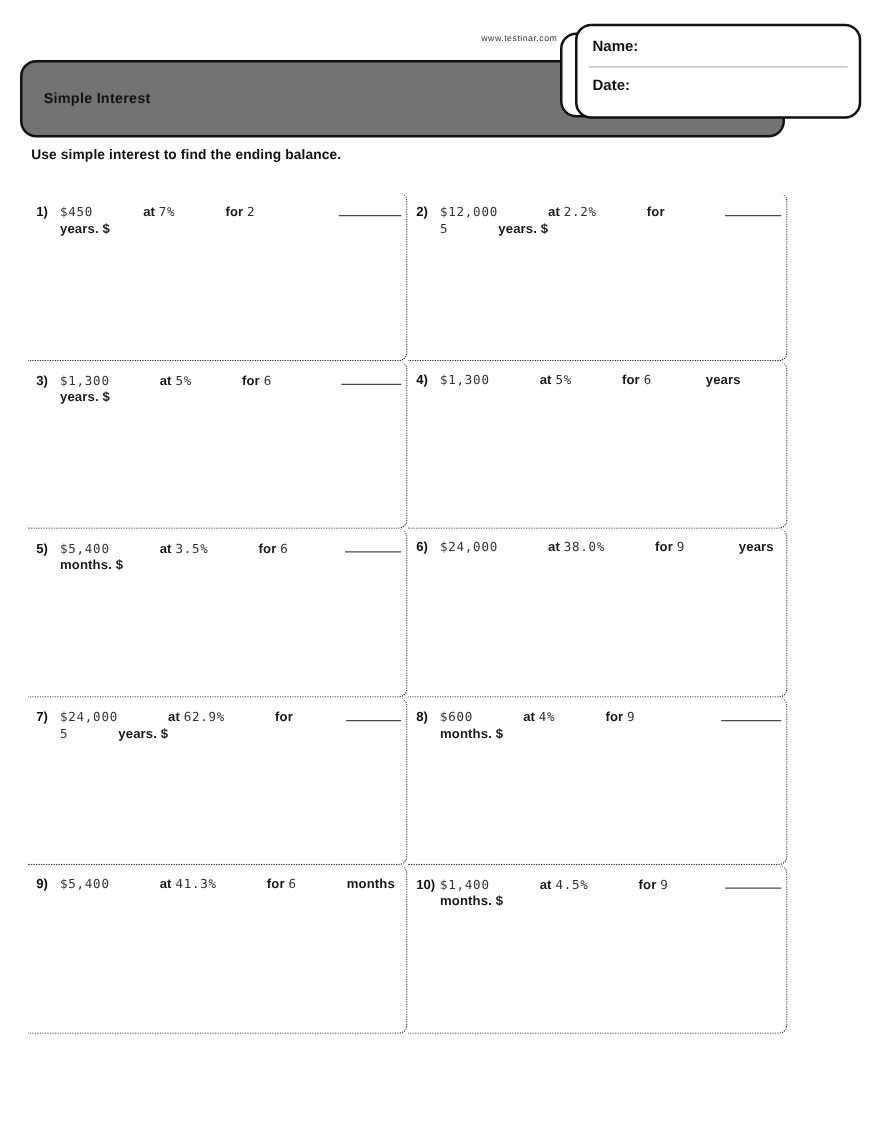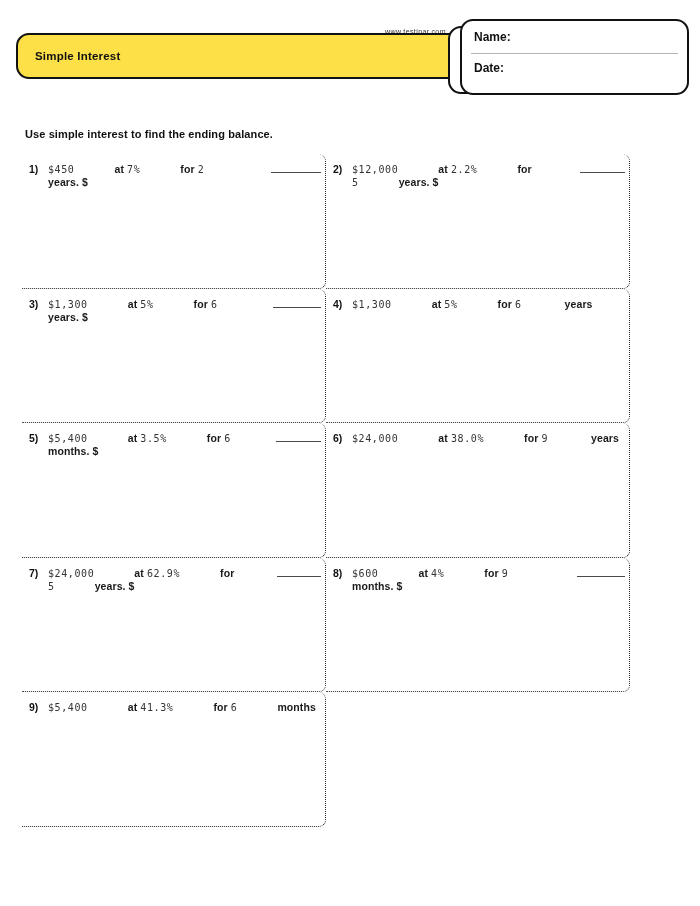--- a/index.html
+++ b/index.html
@@ -5,22 +5,22 @@
   * { margin: 0; padding: 0; box-sizing: border-box; }
   html, body { width: 700px; height: 906px; background: #ffffff; overflow: hidden; }
   body { font-family: "Liberation Sans", "DejaVu Sans", sans-serif; color: #1a1a1a; position: relative; }
 
   
   .brand {
     position: absolute; left: 385px; top: 28px;
     font-size: 7px; letter-spacing: 0.4px; color: #333; font-weight: 400;
   }
   .title-card {
-    position: absolute; left: 16px; top: 33px; width: 612px; height: 46px;
-    border: 2px solid #111; border-radius: 13px; background: #fde047;
+    position: absolute; left: 16px; top: 48px; width: 612px; height: 62px;
+    border: 2px solid #111; border-radius: 13px; background: #737373;
     display: flex; align-items: center; z-index: 1;
   }
   .title-card .title {
     margin-left: 17px; font-size: 11.5px; font-weight: 700; letter-spacing: 0.2px; color: #111;
   }
   .shadow-card {
     position: absolute; left: 448px; top: 26px; width: 229px; height: 68px;
     border: 2px solid #111; border-radius: 13px; background: #fff; z-index: 2;
   }
   .name-card {
@@ -31,21 +31,21 @@
     position: absolute; left: 12px; font-size: 12px; font-weight: 700; color: #111;
   }
   .name-card .lbl-name { top: 9px; }
   .name-card .lbl-date { top: 40px; }
   .name-card .name-line {
     position: absolute; left: 9px; right: 9px; top: 32px; height: 0;
     border-bottom: 1px solid #b3b3b3;
   }
 
   .instruction {
-    position: absolute; left: 25px; top: 128px;
+    position: absolute; left: 25px; top: 118px;
     font-size: 11px; font-weight: 700; color: #111; letter-spacing: 0.1px;
   }
 
   
   .grid {
     position: absolute; left: 22px; top: 154px; width: 608px; height: 673px;
     display: grid; grid-template-columns: 304px 304px; grid-template-rows: repeat(5, 1fr);
   }
   .cell {
     border-right: 1.5px dotted #2a2a2a;
@@ -151,13 +151,20 @@
   </div>
 
   <div class="cell">
     <div class="prob">
       <span class="pnum">9)</span>
       <span class="ptext"><span class="s-n">$5,400</span><span class="s-w"> at </span><span class="s-n">41.3%</span><span class="s-w"> for </span><span class="s-n">6</span><span class="s-w"> months</span></span>
       
     </div>
   </div>
 
+  <div class="cell">
+    <div class="prob">
+      <span class="pnum">10)</span>
+      <span class="ptext"><span class="s-n">$1,400</span><span class="s-w"> at </span><span class="s-n">4.5%</span><span class="s-w"> for </span><span class="s-n">9</span><span class="s-w"> months. $</span></span>
+      <span class="blank"></span>
+    </div>
+  </div>
 </div>
 
 </body></html>

